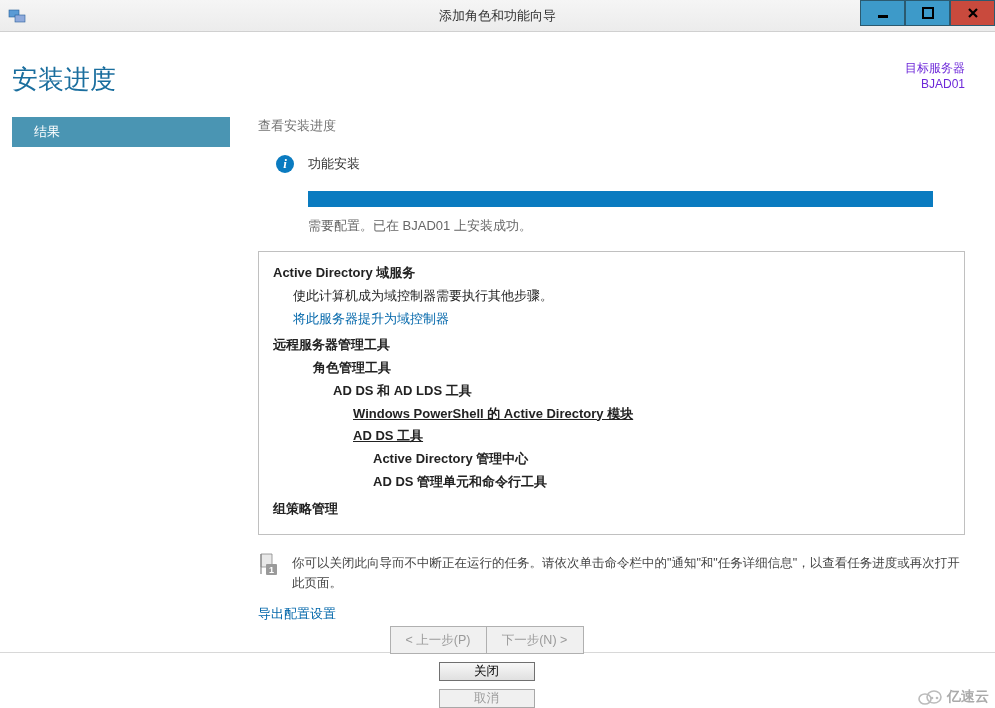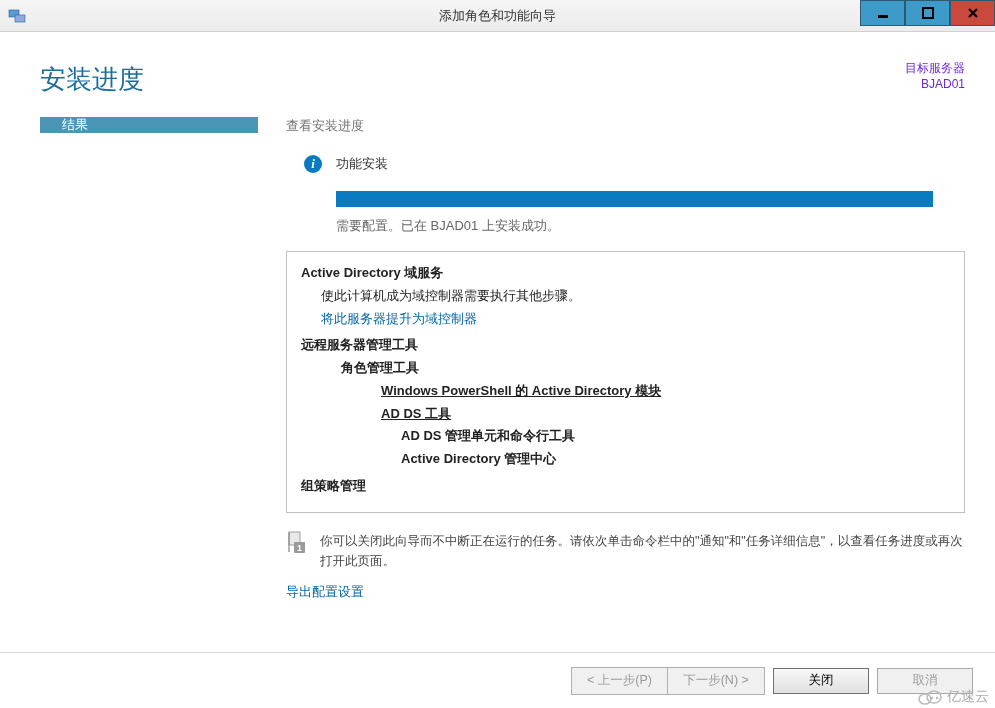--- a/index.html
+++ b/index.html
@@ -46,21 +46,21 @@
       align-items: center;
       justify-content: center;
       font-size: 14px;
       font-weight: bold;
       cursor: pointer;
     }
     .win-min { background: #3d9ac9; color: #000; }
     .win-max { background: #3d9ac9; color: #000; }
     .win-close { background: #c94a3d; color: #000; }
     .content-area {
-      padding: 30px 28px 0 40px;
+      padding: 30px 28px 0 12px;
       height: calc(100% - 32px - 56px);
       position: relative;
     }
     .page-title {
       font-size: 26px;
       font-weight: 300;
       color: #1a6e9e;
       margin-bottom: 12px;
     }
     .target-server {
@@ -74,21 +74,21 @@
     .main-body {
       display: flex;
       margin-top: 20px;
       height: calc(100% - 70px);
     }
     .sidebar {
       width: 218px;
       flex-shrink: 0;
     }
     .sidebar-step {
-      height: 16px;
+      height: 30px;
       display: flex;
       align-items: center;
       padding-left: 22px;
       font-size: 13px;
     }
     .sidebar-step.active {
       background: #4a95b3;
       color: #fff;
     }
     .details {
@@ -184,20 +184,21 @@
       left: 0;
       right: 0;
       height: 56px;
       border-top: 1px solid #d8d8d8;
       display: flex;
       align-items: center;
       justify-content: flex-end;
       padding-right: 22px;
       gap: 8px;
       background: #fff;
+      flex-direction: column;
     }
     .nav-group {
       display: flex;
       border: 1px solid #b0b0b0;
     }
     .btn {
       height: 26px;
       min-width: 96px;
       font-size: 12.5px;
       border: 1px solid #a8a8a8;
@@ -222,21 +223,21 @@
     }
     .watermark {
       position: absolute;
       right: 6px;
       bottom: 2px;
       display: flex;
       align-items: center;
       gap: 4px;
       color: #aaa;
       font-size: 14px;
-      font-weight: normal;
+      font-weight: bold;
       pointer-events: none;
     }
     .watermark-icon {
       width: 26px;
       height: 16px;
       position: relative;
     }
   </style>
 </head>
 <body>
@@ -288,24 +289,25 @@
 
       <div class="progress-bar"></div>
       <div class="config-msg">需要配置。已在 BJAD01 上安装成功。</div>
 
       <div class="results-box">
         <div class="section-title">Active Directory 域服务</div>
         <div class="indent1 normal-weight">使此计算机成为域控制器需要执行其他步骤。</div>
         <div class="indent1"><span class="link">将此服务器提升为域控制器</span></div>
         <div class="section-title" style="margin-top:4px">远程服务器管理工具</div>
         <div class="indent2">角色管理工具</div>
+        <div class="indent3">AD DS 和 AD LDS 工具</div>
         <div class="indent4">Windows PowerShell 的 Active Directory 模块</div>
         <div class="indent4">AD DS 工具</div>
+        <div class="indent5">Active Directory 管理中心</div>
         <div class="indent5">AD DS 管理单元和命令行工具</div>
-        <div class="indent5">Active Directory 管理中心</div>
         <div class="section-title" style="margin-top:4px">组策略管理</div>
       </div>
 
       <div class="footer-note">
         <div class="flag-icon">
           <svg width="24" height="22" viewBox="0 0 24 22">
             <path d="M3 1 L3 14 L14 14 L14 1 Z" fill="#e8e8e8" stroke="#888" stroke-width="0.8"></path>
             <rect x="2.4" y="1" width="1.2" height="20" fill="#888"></rect>
             <rect x="8" y="11" width="11" height="11" rx="1" fill="#9a9a9a"></rect>
             <text x="13.5" y="19.5" font-size="9" fill="#fff" text-anchor="middle" font-weight="bold">1</text>

